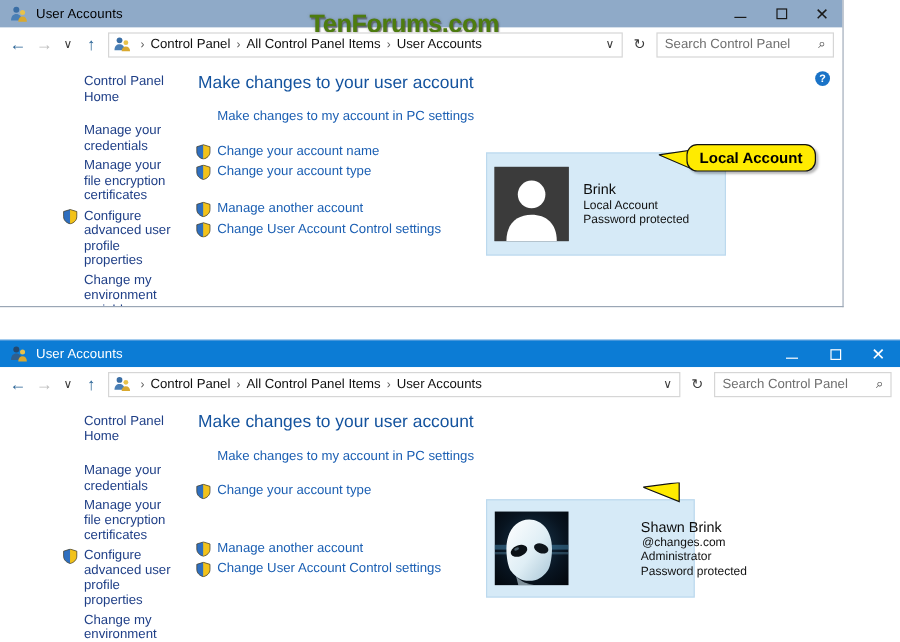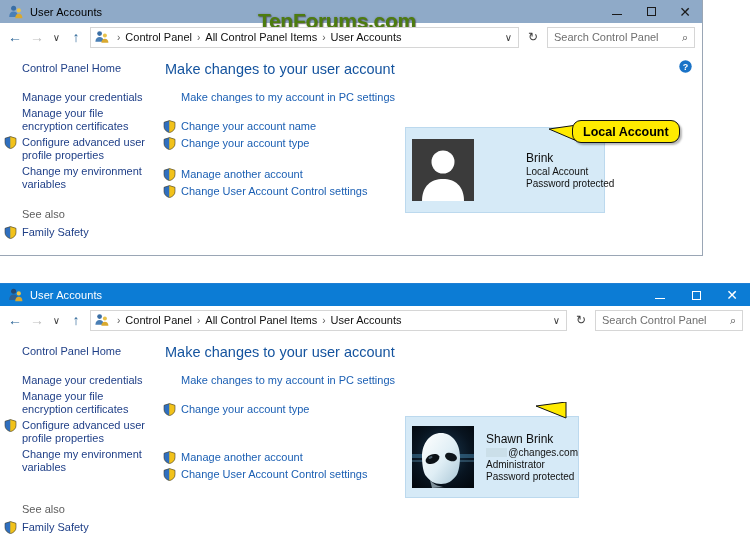--- a/index.html
+++ b/index.html
@@ -225,20 +225,21 @@
   }
   #window-top .win-body { height: 204px; }
   #window-bottom .win-body { height: 201px; }
 
   .sidebar {
     width: 157px;
     flex: none;
     padding-top: 11px;
     box-sizing: border-box;
     position: relative;
+    padding-left: 48px;
   }
 
   .side-item {
     position: relative;
     font-size: 11px;
     color: #1f3f87;
     line-height: 12.5px;
     padding: 0 6px 0 22px;
     margin-bottom: 0;
     cursor: default;
@@ -311,27 +312,27 @@
     border: 1px solid #bcd9ee;
     box-sizing: border-box;
     display: flex;
     align-items: center;
   }
   #account-card-top {
     left: 248px;
     top: 76px;
     width: 200px;
     height: 86px;
-    gap: 40px;
   }
   #account-card-bottom {
     left: 248px;
     top: 82px;
     width: 174px;
     height: 82px;
+    gap: 48px;
   }
 
   .avatar {
     width: 62px;
     height: 62px;
     flex: none;
     margin-left: 6px;
     overflow: hidden;
     position: relative;
   }

